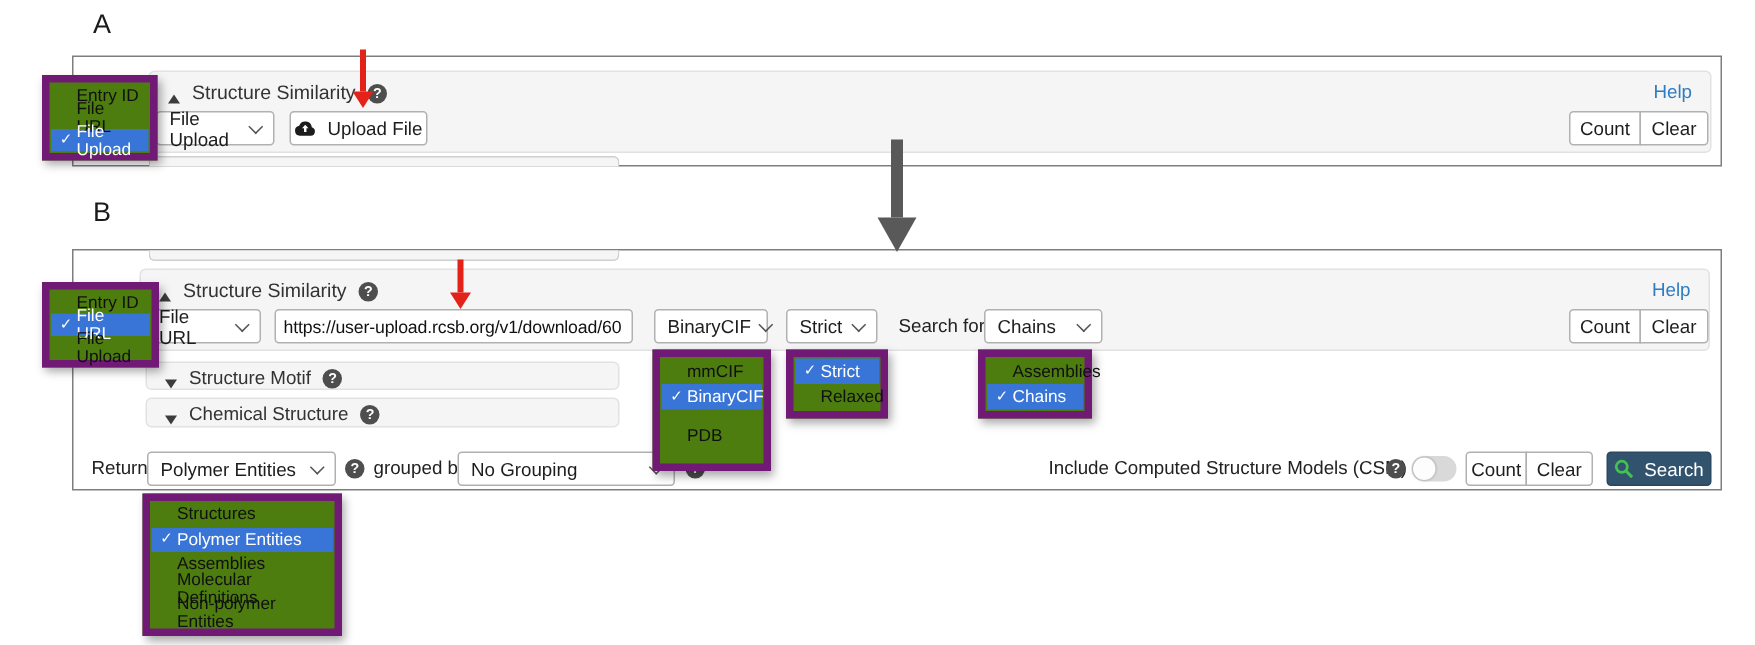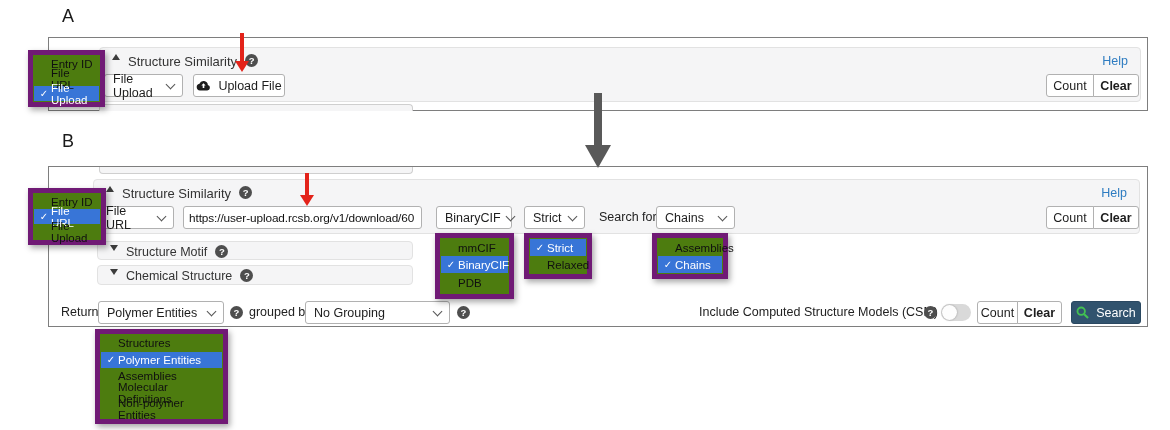--- a/index.html
+++ b/index.html
@@ -5,36 +5,36 @@
   html,body{margin:0;padding:0;}
   body{
     width:1170px;height:430px;position:relative;background:#ffffff;
     font-family:"Liberation Sans","DejaVu Sans",sans-serif;color:#222;
     overflow:hidden;
   }
   .abs{position:absolute;}
   .panel-label{position:absolute;font-size:18px;color:#1a1a1a;}
   .panel{position:absolute;background:#fff;border:1.5px solid #7e7e7e;box-sizing:border-box;}
   .section{position:absolute;background:#f5f5f6;border:1px solid #e2e2e2;border-radius:4px;box-sizing:border-box;}
-  .sec-head{display:flex;align-items:flex-start;gap:8px;font-size:13px;color:#333;}
+  .sec-head{display:flex;align-items:flex-end;gap:8px;font-size:13px;color:#333;}
   .tri-up{width:0;height:0;border-left:4px solid transparent;border-right:4px solid transparent;border-bottom:6px solid #3c3c3c;}
   .tri-down{width:0;height:0;border-left:4px solid transparent;border-right:4px solid transparent;border-top:6px solid #3c3c3c;}
   .qicon{width:13px;height:13px;border-radius:50%;background:#4e4e4e;color:#fff;font-size:9.5px;font-weight:bold;
     display:flex;align-items:center;justify-content:center;flex:0 0 auto;}
   .help-link{position:absolute;color:#2e7cc1;font-size:12.5px;cursor:pointer;}
   .ctl{position:absolute;height:23px;box-sizing:border-box;font-size:12.5px;}
   .select{background:#fff;border:1px solid #b1b1b1;border-radius:3px;display:flex;align-items:center;
     justify-content:space-between;padding:0 8px;color:#1d1d1d;}
   .chev{width:6px;height:6px;border-right:1.5px solid #555;border-bottom:1.5px solid #555;
     transform:rotate(45deg);margin-top:-3px;flex:0 0 auto;margin-left:6px;}
   .btn{background:#fff;border:1px solid #b1b1b1;display:flex;align-items:center;justify-content:center;
     color:#1d1d1d;box-sizing:border-box;font-size:12.5px;height:23px;}
   .btn-group{position:absolute;display:flex;justify-content:center;}
   .btn-group .btn:first-child{border-radius:3px 0 0 3px;}
-  .btn-group .btn:last-child{border-radius:0 3px 3px 0;margin-left:-1px;font-weight:bold;}
+  .btn-group .btn:last-child{border-radius:0 3px 3px 0;margin-left:-1px;}
   .tinput{background:#fff;border:1px solid #b1b1b1;border-radius:3px;padding:0 5px;display:flex;
     align-items:center;white-space:nowrap;overflow:hidden;font-size:11.8px;letter-spacing:-0.1px;color:#111;}
   .sliver{position:absolute;background:#f5f5f6;border:1px solid #cfcfcf;box-sizing:border-box;}
   .dropdown{position:absolute;background:#4d7c0f;border:5px solid #701a75;box-shadow:2px 3px 6px rgba(0,0,0,.35);
     z-index:20;box-sizing:border-box;padding:1px;}
   .dd-item{display:flex;align-items:center;font-size:11.5px;color:#101010;padding:0 6px 0 3px;}
   .dd-item .dd-check{width:14px;text-align:center;font-size:10px;flex:0 0 auto;}
   .dd-item.hl{background:#3875d7;color:#fff;}
   .label-text{font-size:12.5px;color:#222;line-height:23px;}
   .arrow{position:absolute;z-index:15;display:flex;flex-direction:column;align-items:center;}
@@ -207,21 +207,21 @@
 
 <div class="dropdown" style="left:435px;top:233px;width:79px;">
   <div class="dd-item" style="height:17px;">
     <span class="dd-check"></span>
     <span>mmCIF</span>
   </div>
   <div class="dd-item hl" style="height:17px;">
     <span class="dd-check">✓</span>
     <span>BinaryCIF</span>
   </div>
-  <div class="dd-item" style="height:20px;">
+  <div class="dd-item" style="height:35px;">
     <span class="dd-check"></span>
     <span>PDB</span>
   </div>
 </div>
 
 <div class="dropdown" style="left:524px;top:233px;width:68px;">
   <div class="dd-item hl" style="height:17px;">
     <span class="dd-check">✓</span>
     <span>Strict</span>
   </div>

